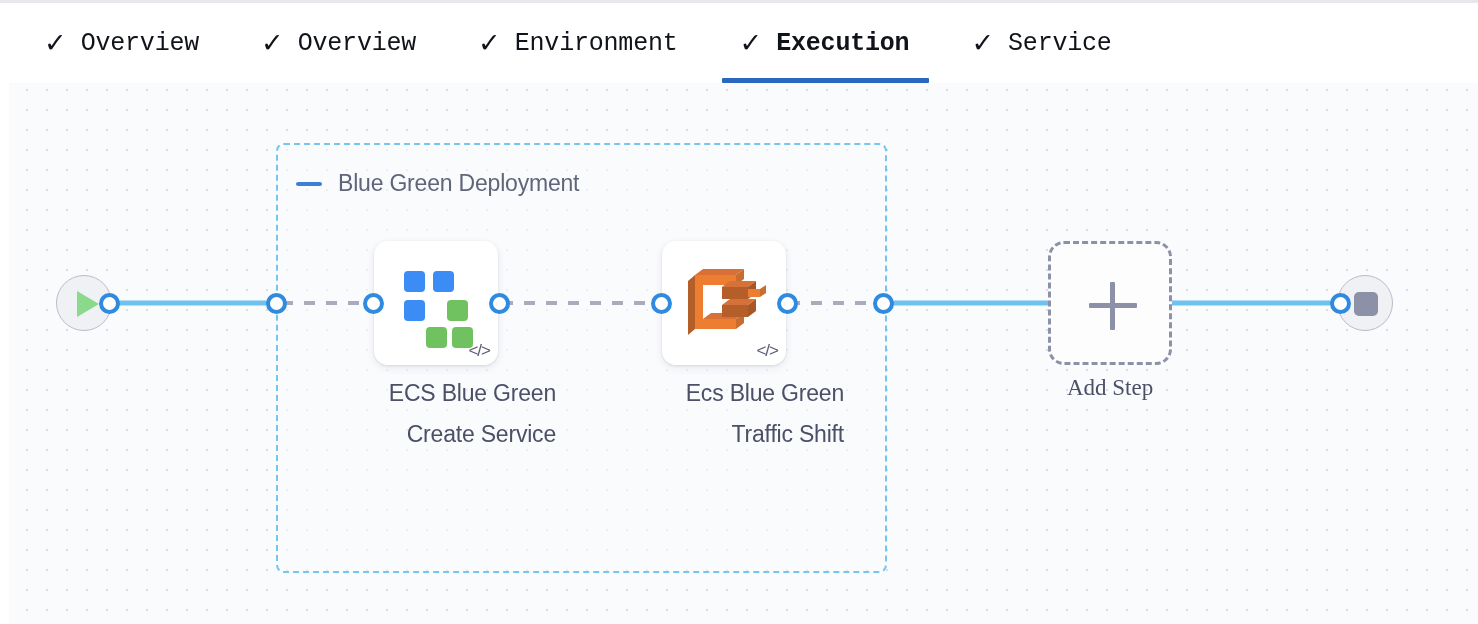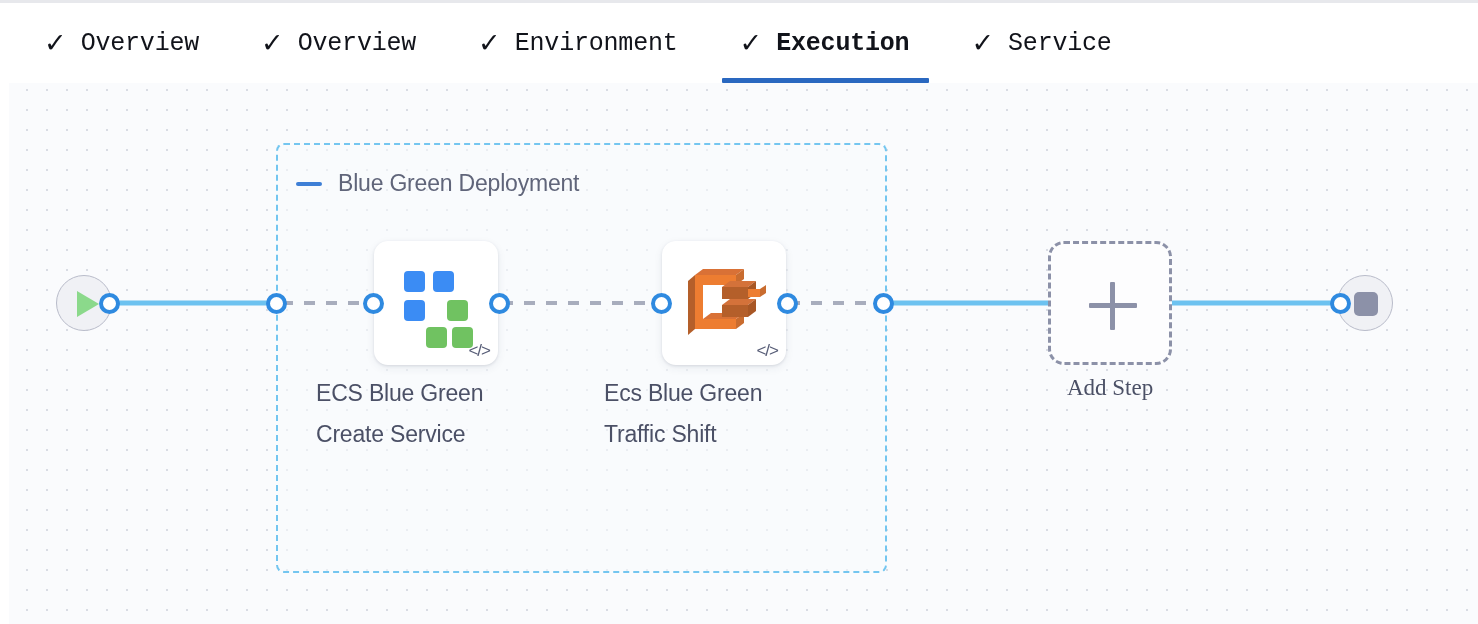--- a/index.html
+++ b/index.html
@@ -154,21 +154,21 @@
     color: #575d77;
     font-family: "Liberation Sans", sans-serif;
     letter-spacing: -1px;
   }
   .node-label {
     position: absolute;
     top: 132px;
     left: 50%;
     transform: translateX(-50%);
     width: 240px;
-    text-align: left;
+    text-align: right;
     font-size: 23px;
     line-height: 41px;
     color: #4b5066;
     letter-spacing: -0.2px;
     white-space: pre-line;
   }
 
   
   .sq-icon { position: absolute; left: 30px; top: 30px; width: 64px; height: 64px; }
   .sq { position: absolute; width: 21px; height: 21px; border-radius: 4px; }

